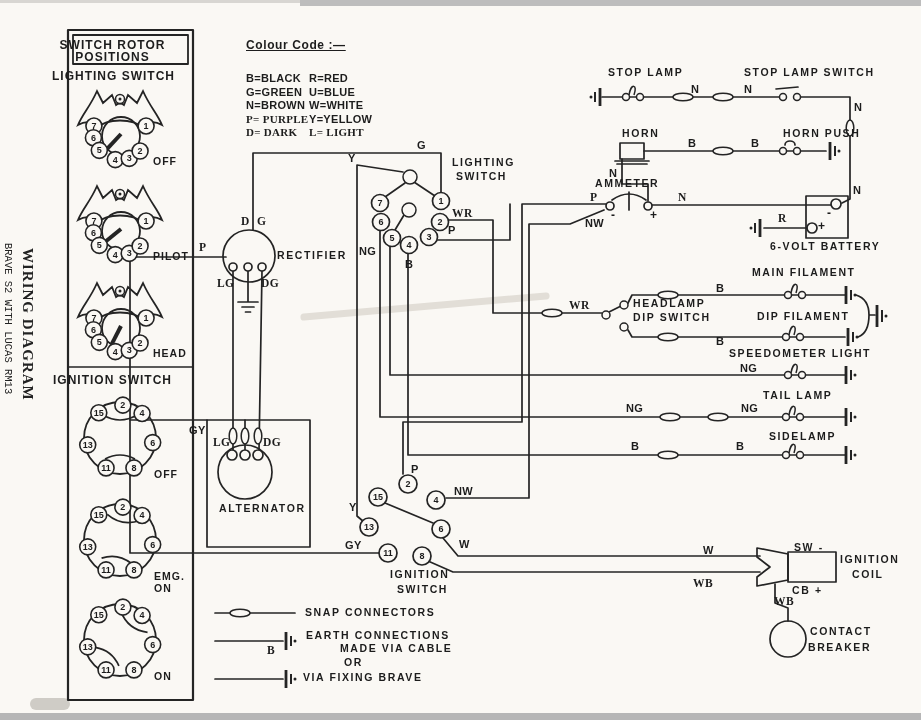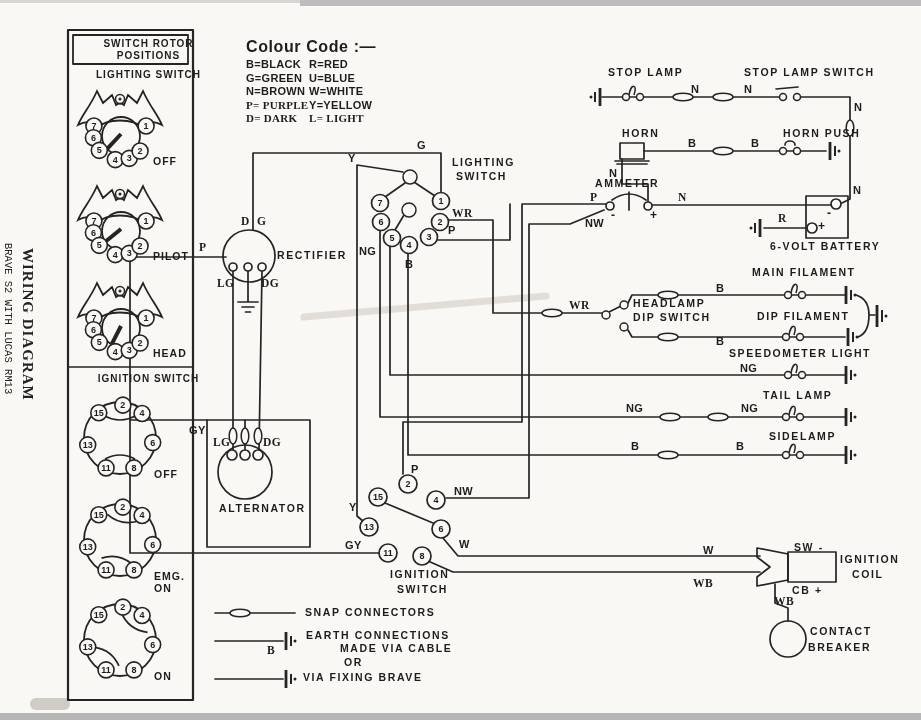--- a/index.html
+++ b/index.html
@@ -7,23 +7,23 @@
         font-family:"Liberation Sans",sans-serif;color:#1d1d1d;}
   .artifact{position:absolute;pointer-events:none;}
   .vtitle{position:absolute;writing-mode:vertical-rl;white-space:nowrap;color:#222;}
   .t1{left:19px;top:248px;font-family:"Liberation Serif",serif;font-weight:bold;font-size:15px;letter-spacing:1px;}
   .t2{left:2px;top:243px;font-family:"Liberation Mono",monospace;font-size:10.5px;}
   #labels-layer span{position:absolute;white-space:nowrap;}
   .comp{font-size:10.5px;font-weight:bold;letter-spacing:1.6px;color:#1c1c1c;}
   .wl{font-size:11px;font-weight:bold;letter-spacing:.4px;color:#1c1c1c;}
   .wl.serif{font-family:"Liberation Serif",serif;font-weight:600;font-size:11.5px;}
   .sign{font-size:12px;font-weight:bold;}
-  .phead{position:absolute;left:88px;width:121px;text-align:center;font-size:10px;font-weight:bold;letter-spacing:1px;}
+  .phead{position:absolute;left:52px;width:121px;text-align:center;font-size:12px;font-weight:bold;letter-spacing:1px;}
   .cc{position:absolute;left:246px;top:38px;width:180px;}
-  .cc-title{font-size:16px;font-weight:bold;letter-spacing:.6px;margin-bottom:2px;}
+  .cc-title{font-size:12px;font-weight:bold;letter-spacing:.6px;margin-bottom:20px;text-decoration:underline;}
   .cc-row{display:flex;line-height:13.6px;}
   .cc-row .cl{width:63px;font-size:11px;font-weight:bold;letter-spacing:.3px;}
   .cc-row .cr{font-size:11px;font-weight:bold;letter-spacing:.3px;}
   .cc-row .serif{font-family:"Liberation Serif",serif;font-weight:600;}
   svg{position:absolute;left:0;top:0;}
   .tnum{font-family:"Liberation Sans",sans-serif;font-size:9px;font-weight:bold;fill:#1c1c1c;}
   .rlab{font-family:"Liberation Sans",sans-serif;font-size:10.5px;font-weight:bold;letter-spacing:1px;fill:#1c1c1c;}
 </style>
 </head>
 <body>

